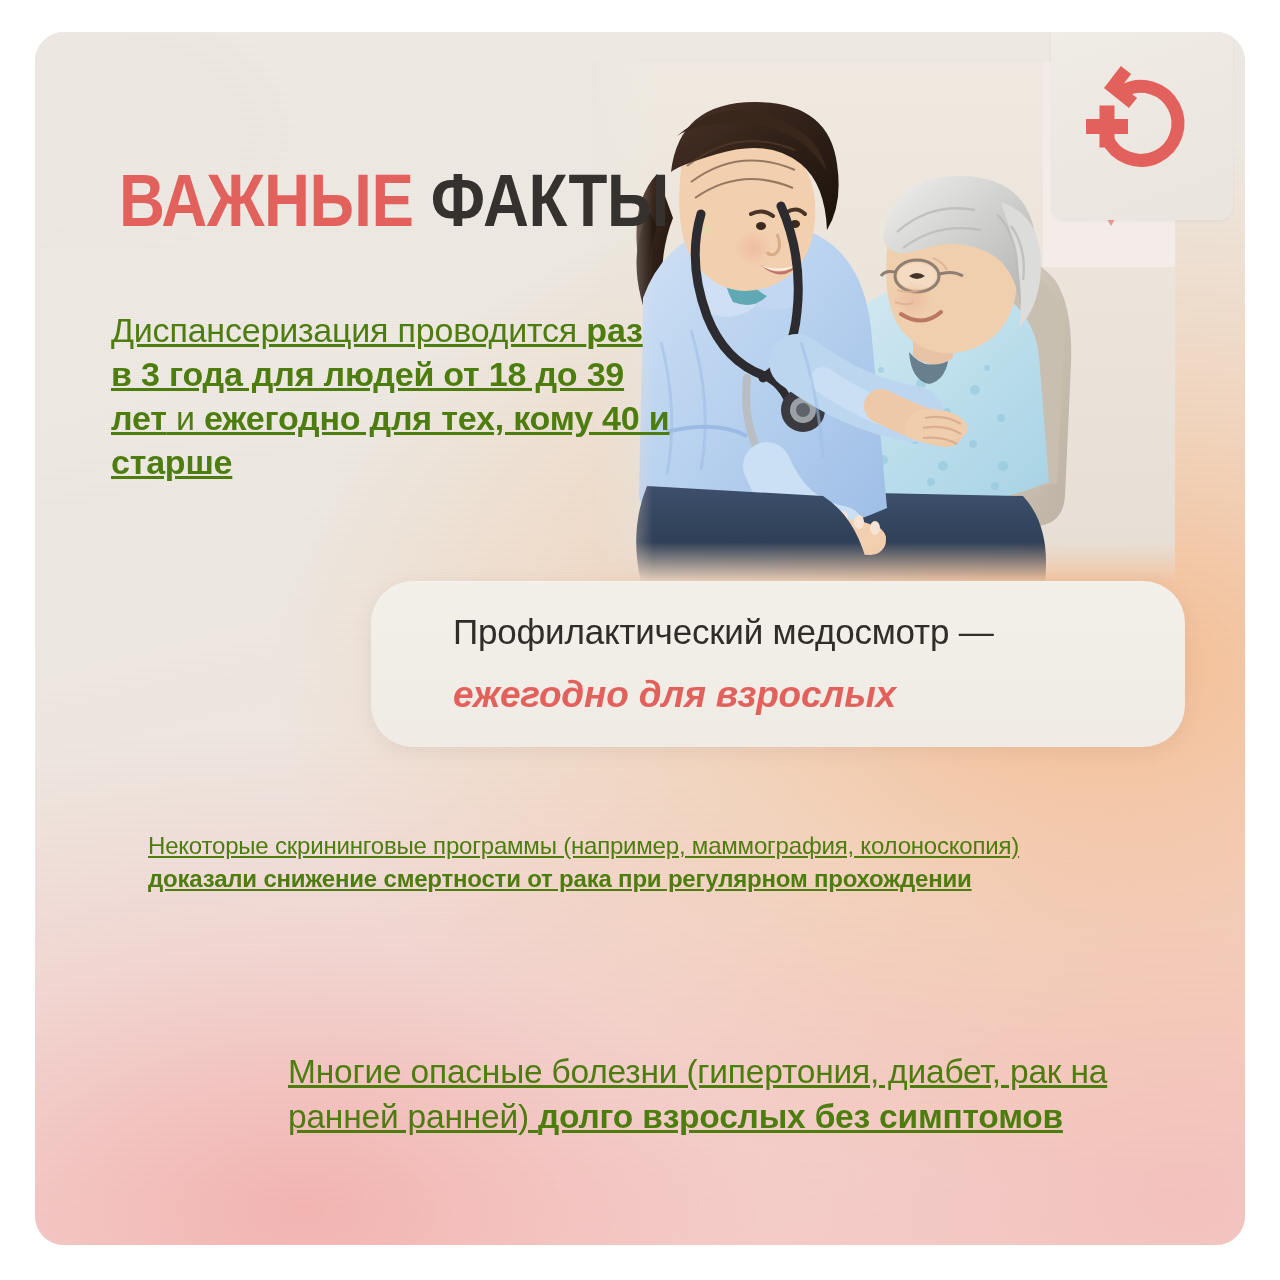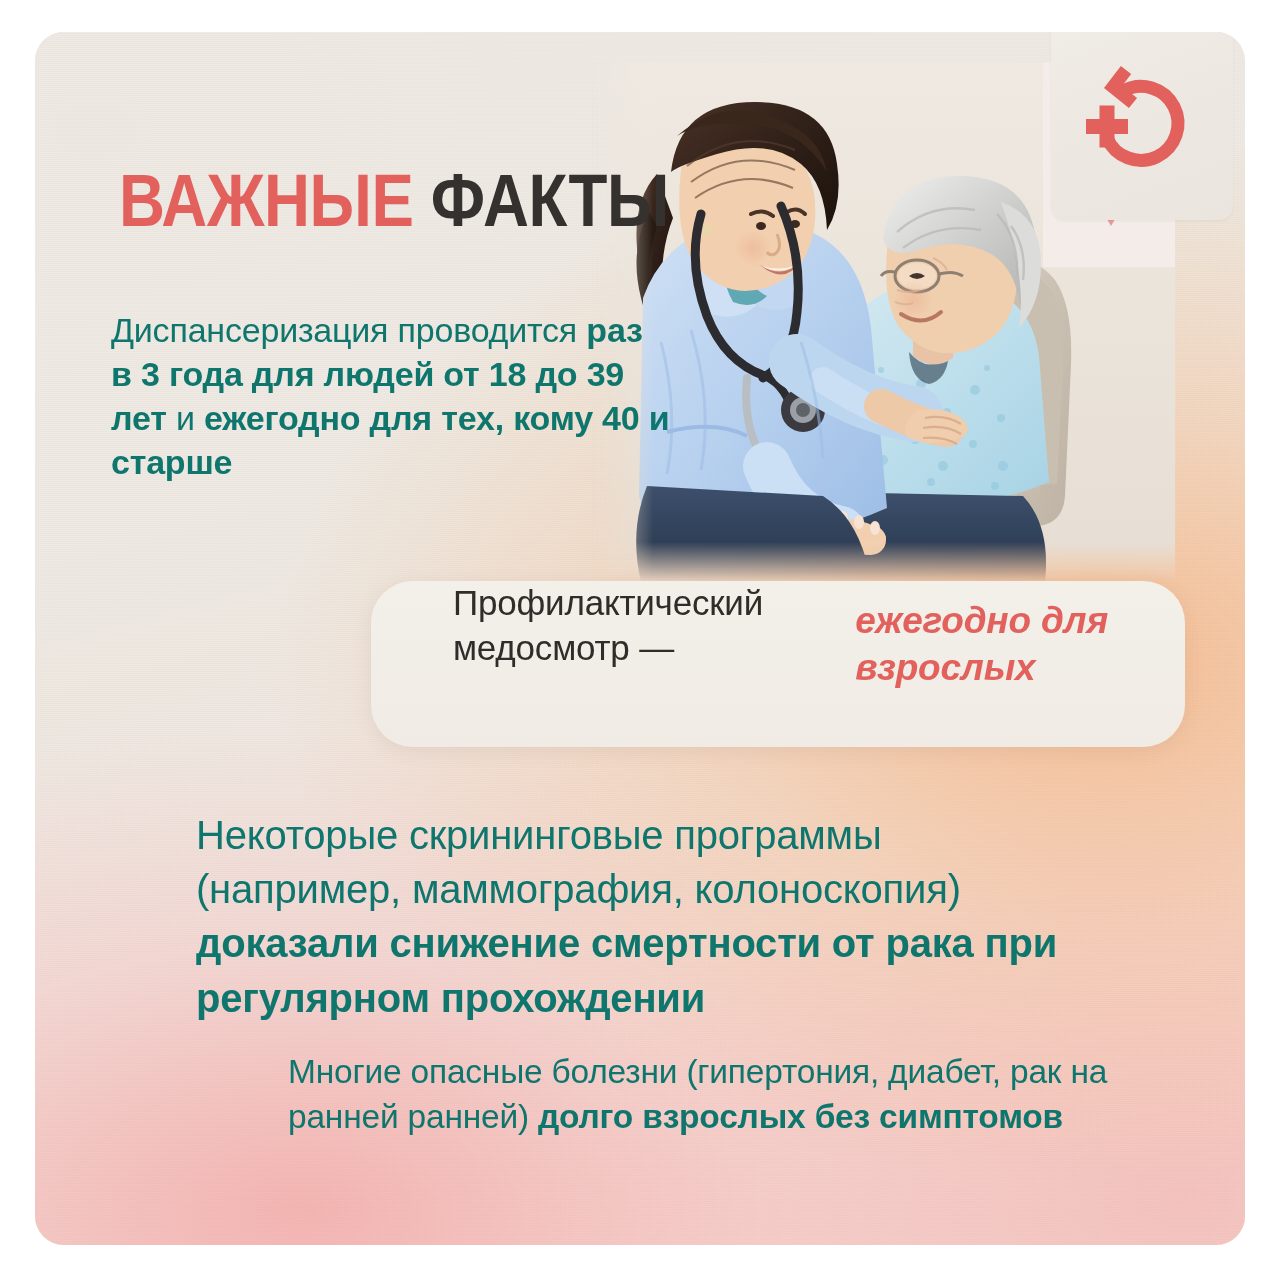--- a/index.html
+++ b/index.html
@@ -50,28 +50,29 @@
     transform:scaleX(.86);
     transform-origin:left center;
     white-space:nowrap;
   }
   .headline .hl-red{color:#e2615c;}
   .headline .hl-dark{color:#34312e;}
 
   
   .para{
     position:absolute;
-    color:#0f766e;
+    color:#4d7c0f;
     font-size:34px;
     line-height:1.29;
     letter-spacing:-0.2px;
+    text-decoration:underline;
   }
   .para b{font-weight:700;}
   .p1{left:76px;top:243px;width:560px;}
-  .p2{left:113px;top:736px;width:880px;font-size:40px;line-height:1.355;margin-left:48px;}
+  .p2{left:113px;top:774px;width:880px;font-size:24px;line-height:1.355;}
   .p3{left:253px;top:983px;width:870px;font-size:33.5px;line-height:1.355;}
 
   
   .photo{
     position:absolute;
     left:556px; top:30px;
     width:584px; height:520px;
     overflow:hidden;
     -webkit-mask-image:
       linear-gradient(to right, rgba(0,0,0,0) 0px, rgba(0,0,0,1) 62px),
@@ -98,21 +99,21 @@
   .icon-card svg{display:block;}
 
   
   .callout{
     position:absolute;
     left:336px; top:549px;
     width:814px; height:166px;
     background:linear-gradient(180deg,#f3efe9 0%,#f0ebe5 100%);
     border-radius:42px;
     box-shadow:0 4px 18px rgba(120,90,80,.10);
-    display:flex;flex-direction:row;justify-content:center;
+    display:flex;flex-direction:column;justify-content:center;
     padding-left:82px;
     box-sizing:border-box;
   }
   .callout .c-line1{
     font-size:35px;color:#2f2c2a;line-height:1.28;letter-spacing:-0.2px;
   }
   .callout .c-line2{
     font-size:37px;color:#e2615c;font-weight:700;font-style:italic;
     line-height:1.28;letter-spacing:-0.2px;margin-top:16px;
   }

